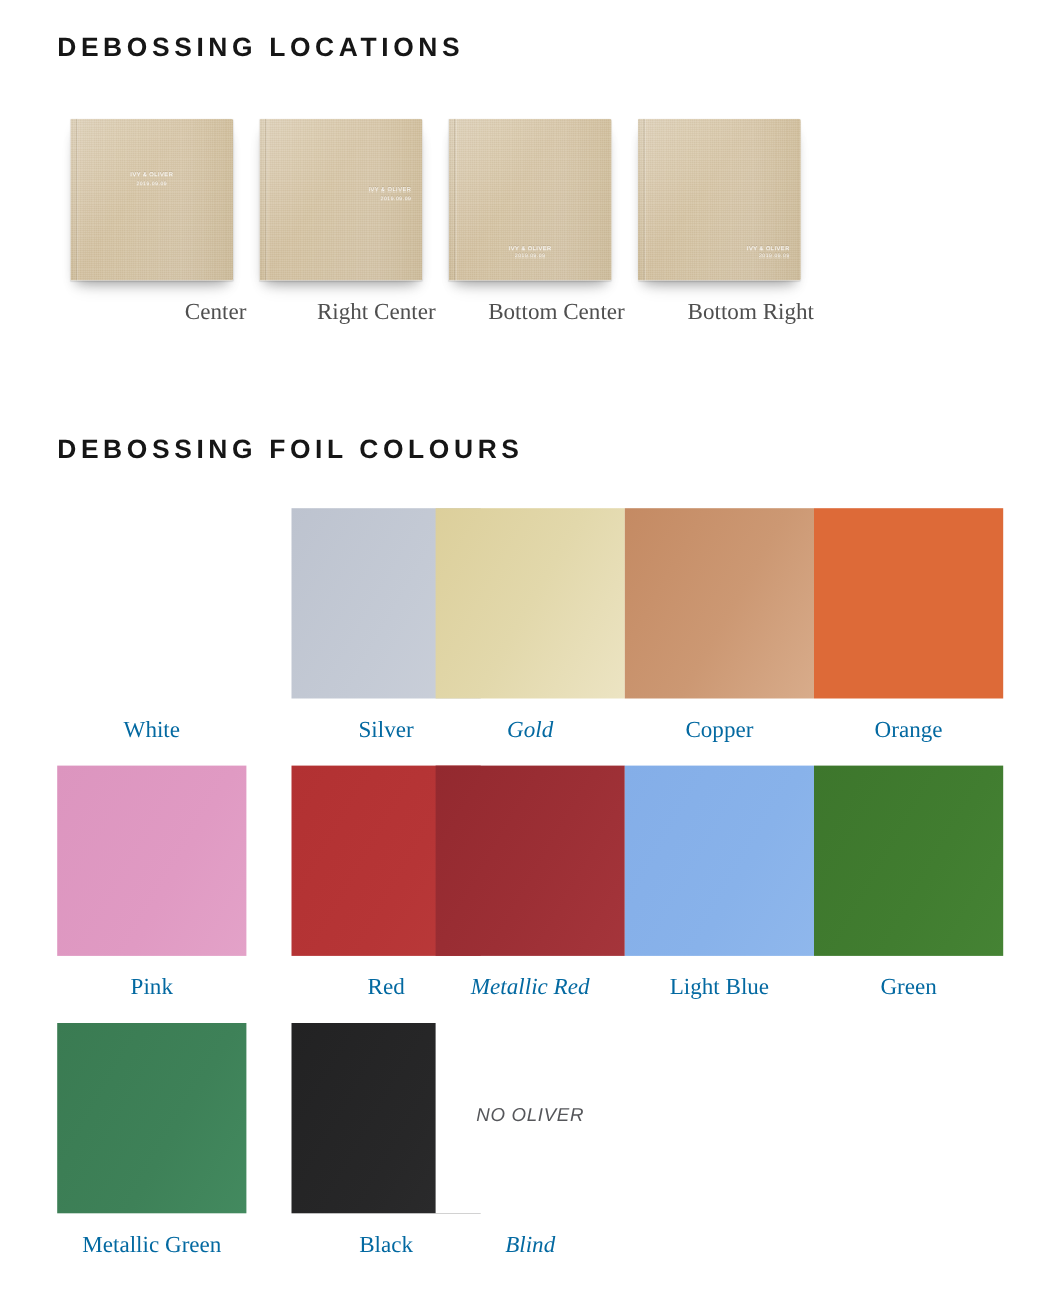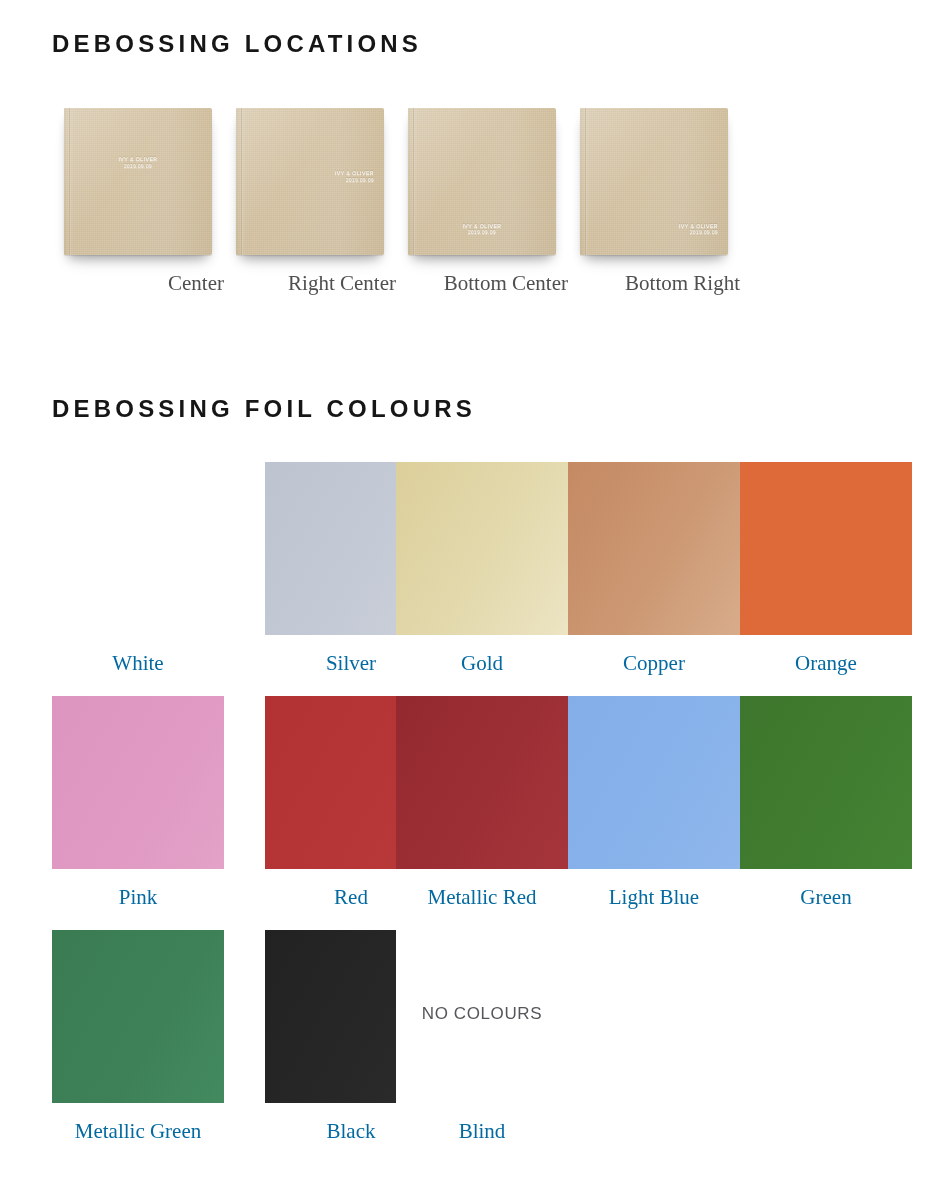--- a/index.html
+++ b/index.html
@@ -120,21 +120,21 @@
   #foil-row-1 { top: 696px; }
   #foil-row-2 { top: 930px; }
 
   .foil-item {
     position: absolute;
     top: 0;
     width: 172px;
   }
   .foil-item[data-idx="0"] { left: 0px; }
   .foil-item[data-idx="1"] { left: 181px; padding-left: 32px; }
-  .foil-item[data-idx="2"] { left: 344px; }
+  .foil-item[data-idx="2"] { left: 344px; font-style: italic; }
   .foil-item[data-idx="3"] { left: 516px; }
   .foil-item[data-idx="4"] { left: 688px; }
 
   .swatch {
     width: 172px;
     height: 173px;
     display: block;
   }
   .swatch.no-colour {
     background: #ffffff;
@@ -264,17 +264,17 @@
   <div class="foil-item" data-idx="0">
     <div class="swatch" style="background: linear-gradient(120deg, rgb(58, 123, 82) 0%, rgb(62, 129, 88) 60%, rgb(67, 138, 95) 100%);"></div>
     <div class="foil-label">Metallic Green</div>
   </div>
   <div class="foil-item" data-idx="1">
     <div class="swatch" style="background: linear-gradient(120deg, rgb(34, 34, 35) 0%, rgb(39, 39, 40) 60%, rgb(44, 44, 45) 100%);"></div>
     <div class="foil-label">Black</div>
   </div>
   <div class="foil-item" data-idx="2">
     <div class="swatch no-colour" style="background: rgb(255, 255, 255);">
-      <div class="no-colour-text">NO COLOURS</div>
+      <div class="no-colour-text">NO OLIVER</div>
     </div>
     <div class="foil-label">Blind</div>
   </div>
 </div>
 
 </body></html>

